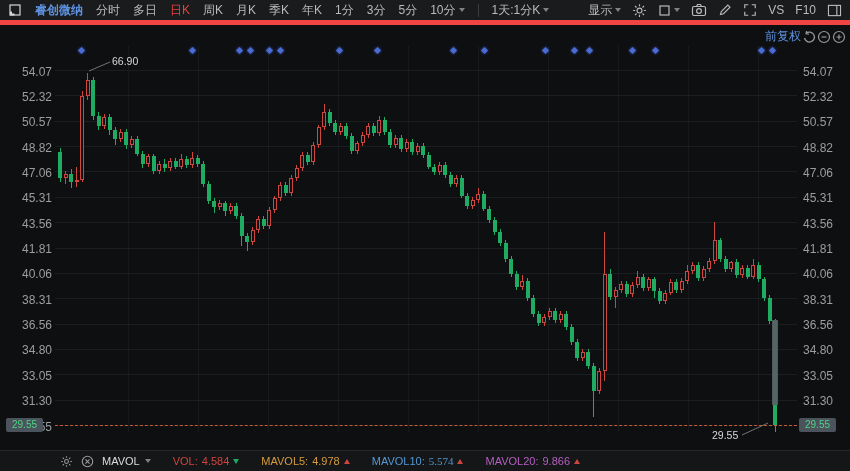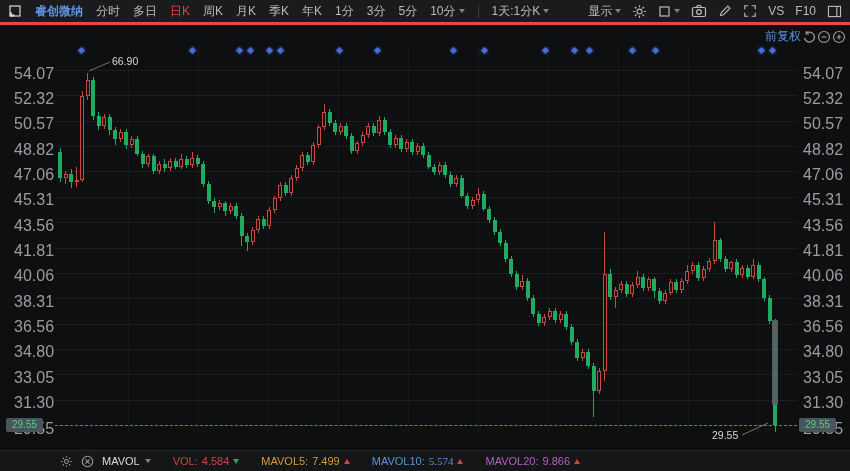--- a/index.html
+++ b/index.html
@@ -1,38 +1,38 @@
 <!DOCTYPE html>
 <html><head>
 <meta charset="utf-8">
 <style>
   html,body{margin:0;padding:0;background:#000;}
   .app{position:relative;width:850px;height:471px;background:#0e0f10;overflow:hidden;
        font-family:"Liberation Sans",sans-serif;color:#c9c9c9;}
   
   .toolbar{position:absolute;left:0;top:0;width:850px;height:25px;background:#1a1b1d;
            display:flex;align-items:center;justify-content:space-between;padding:0 8px;box-sizing:border-box;
-           border-bottom:3px solid #ef4444;font-size:12px;}
+           border-bottom:5px solid #ef4444;font-size:12px;}
   .tb-left,.tb-right{display:flex;align-items:center;}
   .tb-left{gap:13px;}
   .tb-right{gap:11px;}
   .tab{color:#b9babc;cursor:default;white-space:nowrap;display:flex;align-items:center;gap:3px;}
   .stock-name{font-weight:bold;white-space:nowrap;}
   .chev{width:0;height:0;border-left:3.5px solid transparent;border-right:3.5px solid transparent;
         border-top:4px solid #7f8184;display:inline-block;}
   .vdiv{width:1px;height:13px;background:#3a3c3f;}
   .tb-ico{display:flex;align-items:center;gap:3px;color:#b9babc;}
   svg.ic{display:block;}
   
   .row2{position:absolute;right:4px;top:28px;display:flex;align-items:center;gap:1px;font-size:12px;z-index:9;}
   
   #chart-layer{position:absolute;left:0;top:0;width:850px;height:471px;}
   .hgrid{position:absolute;left:55px;width:742px;height:1px;background:#1b1e21;}
   .vgrid{position:absolute;top:46px;width:1px;height:386px;background:#17191c;}
-  .axis-label{position:absolute;font-size:16px;color:#9b9da0;}
+  .axis-label{position:absolute;font-size:12px;color:#9b9da0;}
   .axis-label.l{left:14px;width:38px;text-align:right;}
   .axis-label.r{left:803px;width:40px;text-align:left;}
   .wick{position:absolute;width:1px;}
   .body-up{position:absolute;box-sizing:border-box;border:1px solid;background:#101112;}
   .body-dn{position:absolute;}
   .ghost-bar{position:absolute;opacity:0.92;}
   .diamond{position:absolute;width:5px;height:5px;transform:rotate(45deg);box-shadow:0 0 3px #3a57c4;}
   .dashed{position:absolute;left:55px;width:742px;height:0;border-top:1px dashed #c65a35;}
   .price-tag{position:absolute;font-size:10px;padding:1px 6px;border-radius:2px;line-height:12px;}
   .anno{position:absolute;font-size:10.5px;color:#d6d6d6;}
@@ -493,21 +493,21 @@
       <span>MAVOL</span>
       <span class="chev"></span>
     </span>
     <span class="leg">
       <span class="leg-label" style="color: rgb(208, 69, 62);">VOL:</span>
       <span class="leg-value" style="color: rgb(208, 69, 62);">4.584</span>
       <span class="tri down" style="border-top-color: rgb(31, 171, 97);"></span>
     </span>
     <span class="leg">
       <span class="leg-label" style="color: rgb(215, 156, 60);">MAVOL5:</span>
-      <span class="leg-value" style="color: rgb(215, 156, 60);">7.499</span>
+      <span class="leg-value" style="color: rgb(215, 156, 60);">4.978</span>
       <span class="tri up" style="border-bottom-color: rgb(208, 69, 62);"></span>
     </span>
     <span class="leg">
       <span class="leg-label" style="color: rgb(85, 151, 212);">MAVOL10:</span>
       <span class="leg-value" style="color: rgb(85, 151, 212); font-family: Liberation Serif, serif;">5.574</span>
       <span class="tri up" style="border-bottom-color: rgb(208, 69, 62);"></span>
     </span>
     <span class="leg">
       <span class="leg-label" style="color: rgb(181, 95, 192);">MAVOL20:</span>
       <span class="leg-value" style="color: rgb(181, 95, 192);">9.866</span>

